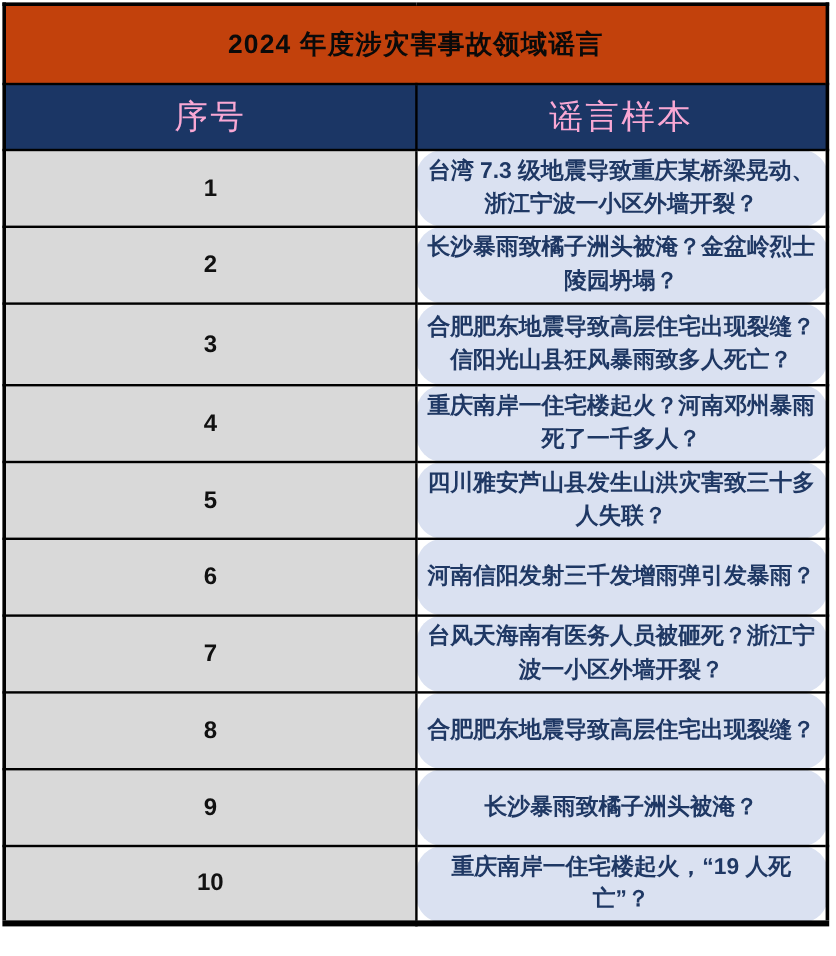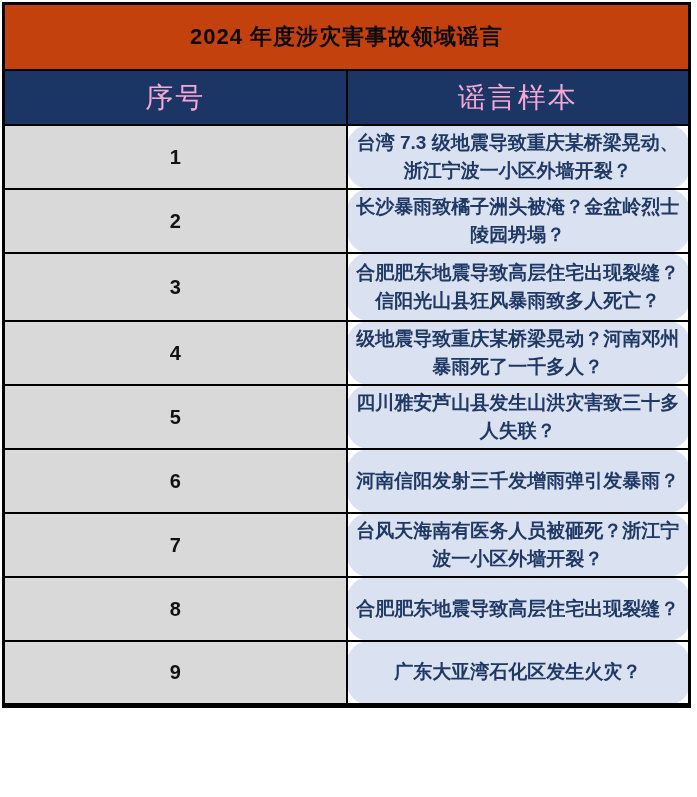--- a/index.html
+++ b/index.html
@@ -80,36 +80,40 @@
       <td class="index-cell">2</td>
       <td class="sample-cell">长沙暴雨致橘子洲头被淹？金盆岭烈士陵园坍塌？</td>
     </tr>
     <tr class="data-row tall">
       <td class="index-cell">3</td>
       <td class="sample-cell">合肥肥东地震导致高层住宅出现裂缝？
 信阳光山县狂风暴雨致多人死亡？</td>
     </tr>
     <tr class="data-row">
       <td class="index-cell">4</td>
-      <td class="sample-cell">级地震导致重庆某桥梁晃动？河南邓州暴雨死了一千多人？</td>
+      <td class="sample-cell">重庆南岸一住宅楼起火？河南邓州暴雨死了一千多人？</td>
     </tr>
     <tr class="data-row">
       <td class="index-cell">5</td>
       <td class="sample-cell">四川雅安芦山县发生山洪灾害致三十多人失联？</td>
     </tr>
     <tr class="data-row">
       <td class="index-cell">6</td>
       <td class="sample-cell">河南信阳发射三千发增雨弹引发暴雨？</td>
     </tr>
     <tr class="data-row">
       <td class="index-cell">7</td>
       <td class="sample-cell">台风天海南有医务人员被砸死？浙江宁波一小区外墙开裂？</td>
     </tr>
     <tr class="data-row">
       <td class="index-cell">8</td>
       <td class="sample-cell">合肥肥东地震导致高层住宅出现裂缝？</td>
     </tr>
     <tr class="data-row">
       <td class="index-cell">9</td>
-      <td class="sample-cell">广东大亚湾石化区发生火灾？</td>
+      <td class="sample-cell">长沙暴雨致橘子洲头被淹？</td>
+    </tr>
+    <tr class="data-row">
+      <td class="index-cell">10</td>
+      <td class="sample-cell">重庆南岸一住宅楼起火，“19 人死亡”？</td>
     </tr>
   </tbody>
 </table>
 
 </body></html>

